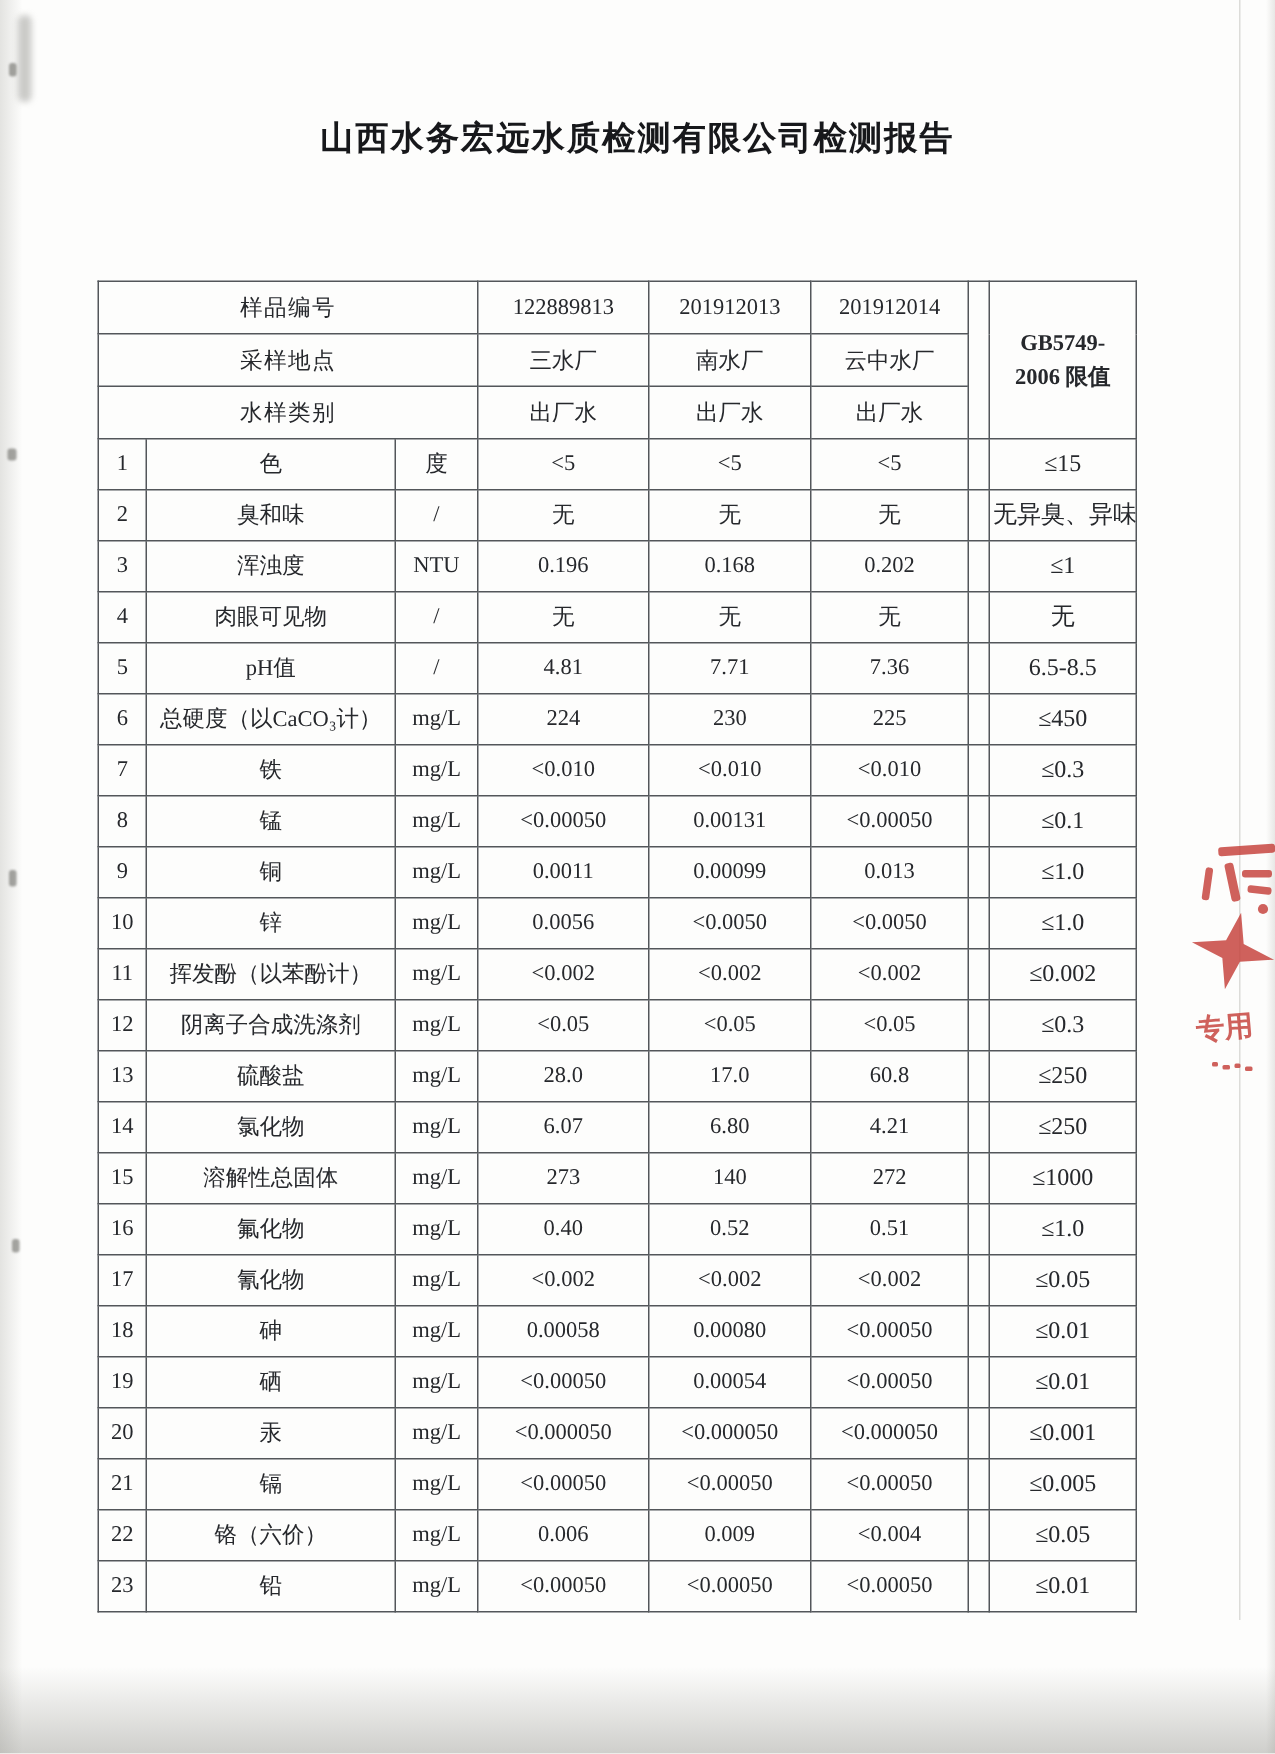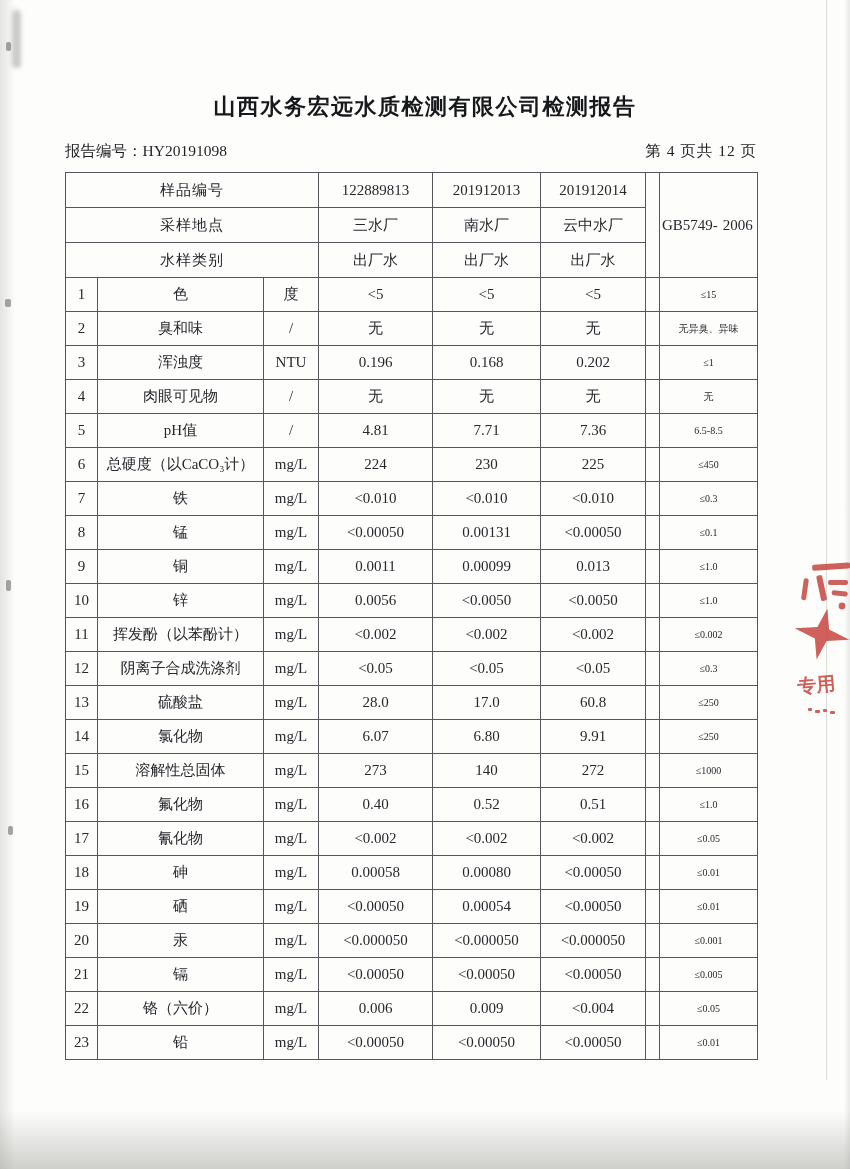--- a/index.html
+++ b/index.html
@@ -24,73 +24,69 @@
   .fold-line{position:absolute;left:826px;top:0;width:1px;height:1080px;
     background:rgba(158,158,152,0.35);}
   .speck{position:absolute;background:rgba(95,95,90,0.55);border-radius:2px;filter:blur(0.7px);}
   .speck.s1{left:6px;top:42px;width:5px;height:9px;}
   .speck.s2{left:5px;top:299px;width:6px;height:8px;}
   .speck.s3{left:6px;top:580px;width:5px;height:11px;}
   .speck.s4{left:8px;top:826px;width:5px;height:9px;}
 
   
   .title{
-    position:absolute;left:0;top:92px;width:100%;
+    position:absolute;left:0;top:77px;width:100%;
     text-align:center;
     font-family:"Liberation Sans","DejaVu Sans",sans-serif;
     font-weight:bold;font-size:22px;letter-spacing:1.5px;color:#17181b;
   }
   .meta{
     position:absolute;left:65px;top:141px;width:692px;
     display:flex;justify-content:space-between;align-items:baseline;
     font-size:15.5px;color:#1d1f22;
   }
   .meta .right{letter-spacing:1px;}
 
   
   table.report{
-    position:absolute;left:65px;top:172px;
+    position:absolute;left:65px;top:187px;
     width:692px;border-collapse:collapse;table-layout:fixed;
     font-size:15px;color:#26282c;
   }
   table.report td{border:1px solid #53565a;text-align:center;padding:0 2px;
     overflow:hidden;white-space:nowrap;}
   thead tr{height:35px;}
   tbody tr{height:34px;}
   td.c-name{text-align:left;padding-left:7px;}
   td.c-gap{border-top:none;border-bottom:none;background:#fdfdfc;}
   td.c-gap-h{border-top:none;border-bottom:none;background:#fdfdfc;}
-  td.c-limit{font-size:10px;}
+  td.c-limit{font-size:16px;}
   td.c-hlabel{letter-spacing:1px;}
   td.limit-head{font-size:15px;line-height:1.2;}
-  .limit-head-inner{display:flex;flex-direction:row;gap:5px;align-items:center;}
+  .limit-head-inner{display:flex;flex-direction:column;gap:5px;align-items:center;font-weight:bold;}
 
   
   .seal{position:absolute;right:0;top:556px;width:58px;height:168px;}
 </style>
 </head>
 <body>
 
 <div class="page">
 
   <div class="edge-left"></div>
   <div class="edge-right"></div>
   <div class="edge-bottom"></div>
   <div class="corner-smudge"></div>
   <div class="fold-line"></div>
   <div class="speck s1"></div>
   <div class="speck s2"></div>
   <div class="speck s3"></div>
   <div class="speck s4"></div>
 
   <div class="title">山西水务宏远水质检测有限公司检测报告</div>
-  <div class="meta">
-    <span><span>报告编号：</span><span>HY20191098</span></span>
-    <span class="right">第 4 页共 12 页</span>
-  </div>
 
   <table class="report">
     <colgroup>
       <col style="width:32px">
         <col style="width:166px">
         <col style="width:55px">
       <col style="width:114px">
         <col style="width:108px">
         <col style="width:105px">
       <col style="width:14px">
@@ -253,21 +249,21 @@
           <td class="c-val">60.8</td>
           <td class="c-gap"></td>
           <td class="c-limit">≤250</td>
         </tr>
         <tr>
           <td class="c-no">14</td>
           <td class="c-name">氯化物</td>
           <td class="c-unit">mg/L</td>
           <td class="c-val">6.07</td>
           <td class="c-val">6.80</td>
-          <td class="c-val">9.91</td>
+          <td class="c-val">4.21</td>
           <td class="c-gap"></td>
           <td class="c-limit">≤250</td>
         </tr>
         <tr>
           <td class="c-no">15</td>
           <td class="c-name">溶解性总固体</td>
           <td class="c-unit">mg/L</td>
           <td class="c-val">273</td>
           <td class="c-val">140</td>
           <td class="c-val">272</td>

